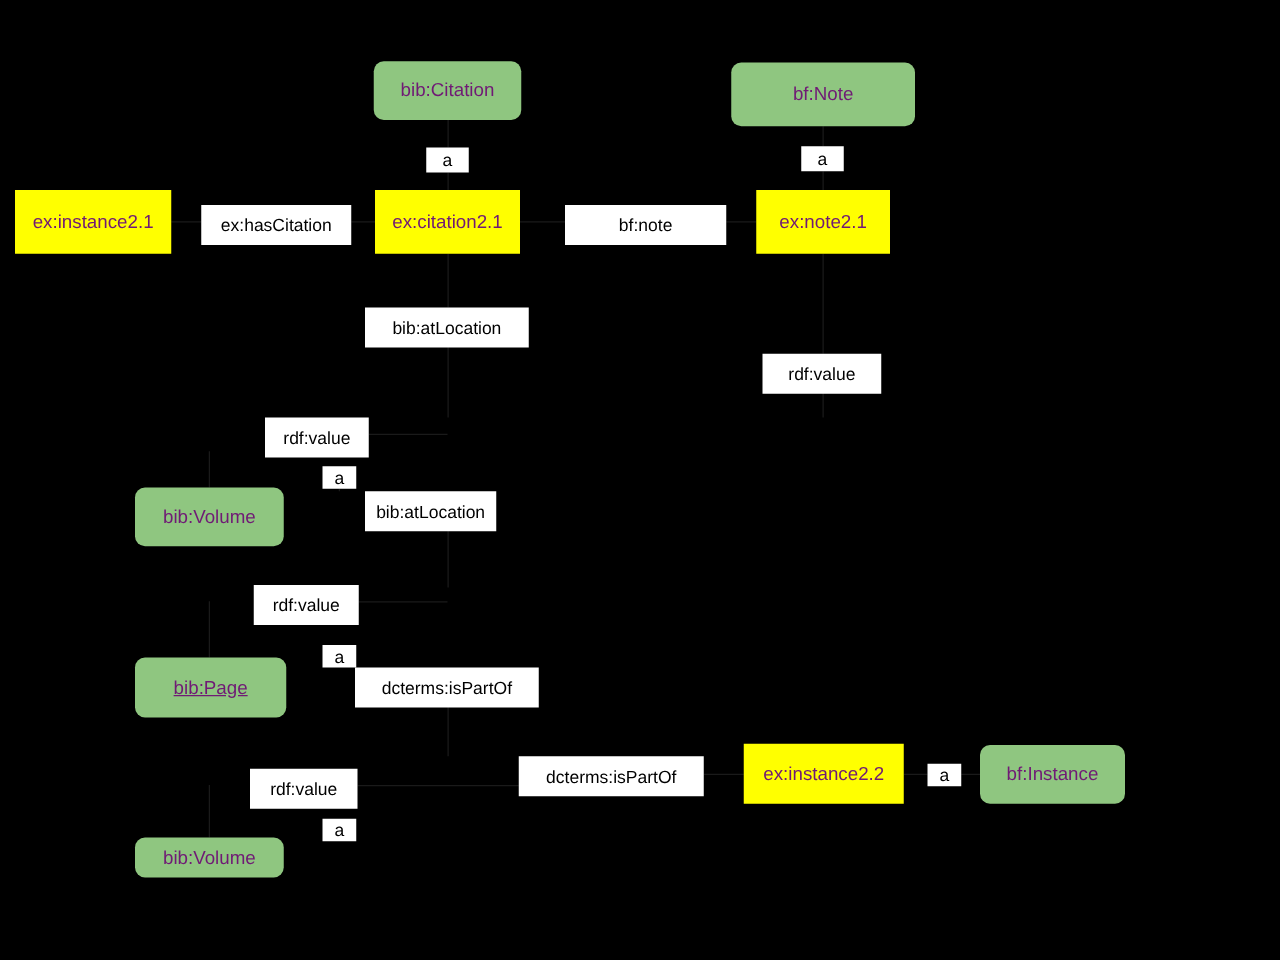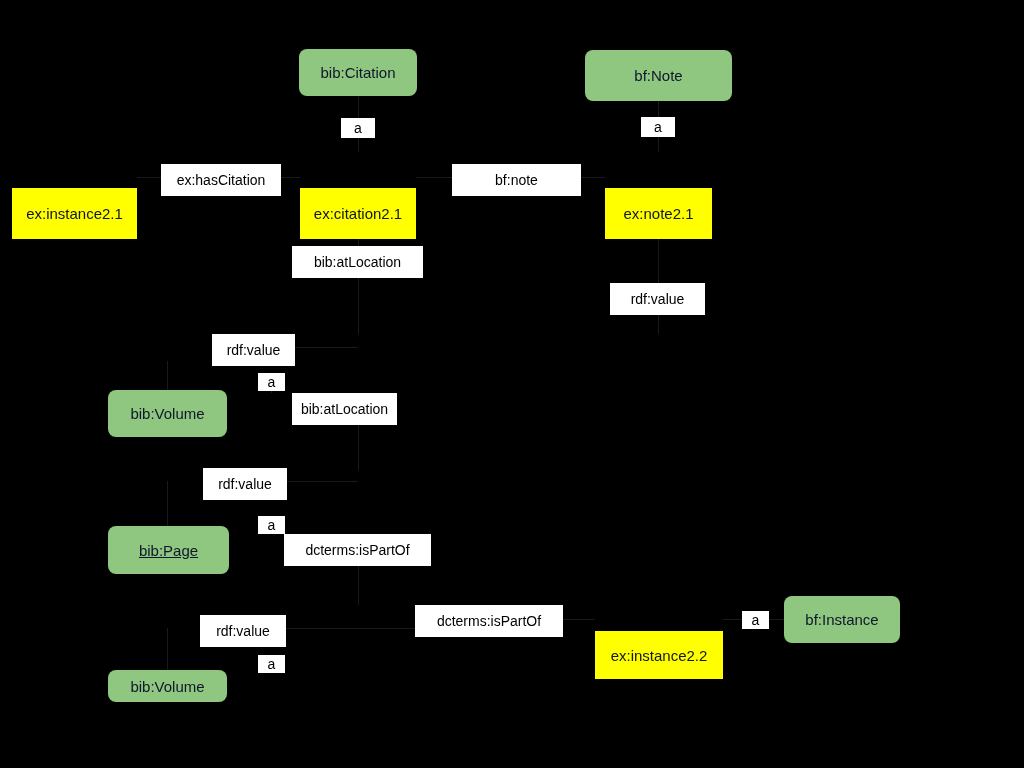--- a/index.html
+++ b/index.html
@@ -15,34 +15,33 @@
     background: #000000;
     overflow: hidden;
     font-family: "Liberation Sans", sans-serif;
   }
   .node {
     position: absolute;
     box-sizing: border-box;
     display: flex;
     align-items: center;
     justify-content: center;
-    color: #0f172a;
+    color: #701a75;
     font-size: 15px;
     line-height: 1;
     white-space: nowrap;
     text-align: center;
   }
   .node.class {
     background: #8fc680;
     border-radius: 8px;
   }
   .node.instance {
     background: #ffff00;
     border-radius: 0;
-    margin-top: 36px;
   }
   .edge-label {
     position: absolute;
     box-sizing: border-box;
     display: flex;
     align-items: center;
     justify-content: center;
     background: #ffffff;
     color: #000000;
     font-size: 14px;

